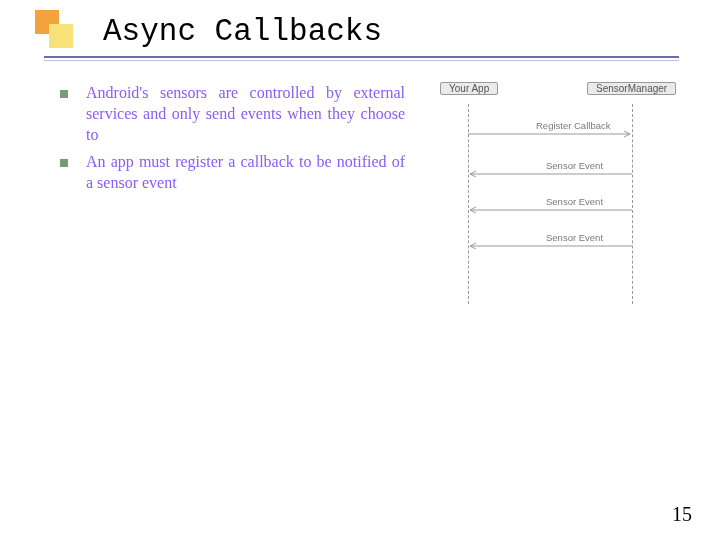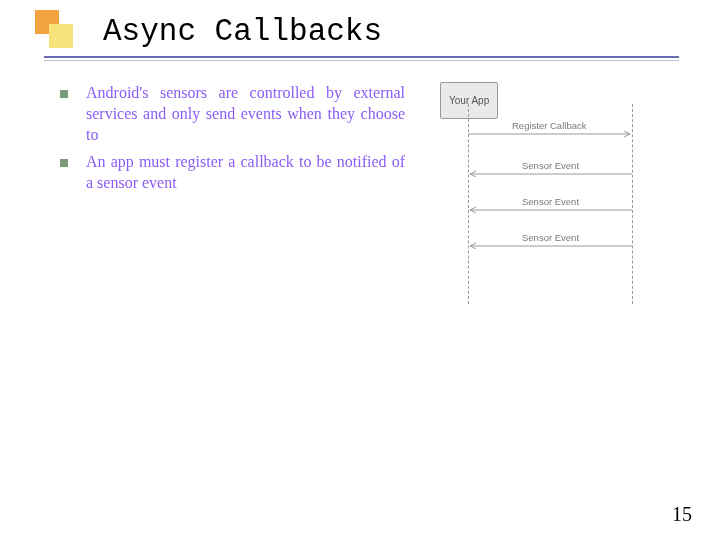--- a/index.html
+++ b/index.html
@@ -89,36 +89,37 @@
     height: 230px;
   }
   .diag-box {
     position: absolute;
     border: 1px solid #999;
     background: #eaeaea;
     font-family: Arial, sans-serif;
     font-size: 10px;
     color: #555;
     text-align: center;
-    padding: 12px 8px;
+    padding: 0 8px;
     border-radius: 2px;
   }
   .lifeline {
     position: absolute;
     top: 22px;
     width: 0;
     height: 200px;
     border-left: 1px dashed #999;
   }
   .msg-label {
     position: absolute;
     font-family: Arial, sans-serif;
     font-size: 9.5px;
     color: #7a7a7a;
     white-space: nowrap;
+    margin-left: 24px;
   }
   .page-num {
     position: absolute;
     bottom: 14px;
     right: 28px;
     font-family: Liberation Serif, serif;
     font-size: 20px;
     color: #000;
   }
 </style>
@@ -140,20 +141,21 @@
     <div class="bullet-text">Android's sensors are controlled by external services and only send events when they choose to</div>
   </div>
   <div class="bullet-row">
     <div class="bullet-icon"></div>
     <div class="bullet-text">An app must register a callback to be notified of a sensor event</div>
   </div>
 </div>
 
 <div class="diagram">
   <div class="diag-box" style="left:8px; top:0;">Your App</div>
+  <div class="diag-box" style="left:155px; top:0;">SensorManager</div>
   <div class="lifeline" style="left:36px;"></div>
   <div class="lifeline" style="left:200px;"></div>
 
   <svg width="260" height="230" style="position:absolute;top:0;left:0">
     <defs>
       <marker id="ah" markerWidth="8" markerHeight="8" refX="6" refY="3" orient="auto">
         <path d="M0,0 L6,3 L0,6" fill="none" stroke="#999" stroke-width="1"></path>
       </marker>
     </defs>
     <line x1="36" y1="52" x2="198" y2="52" stroke="#999" stroke-width="1" marker-end="url(#ah)"></line>

